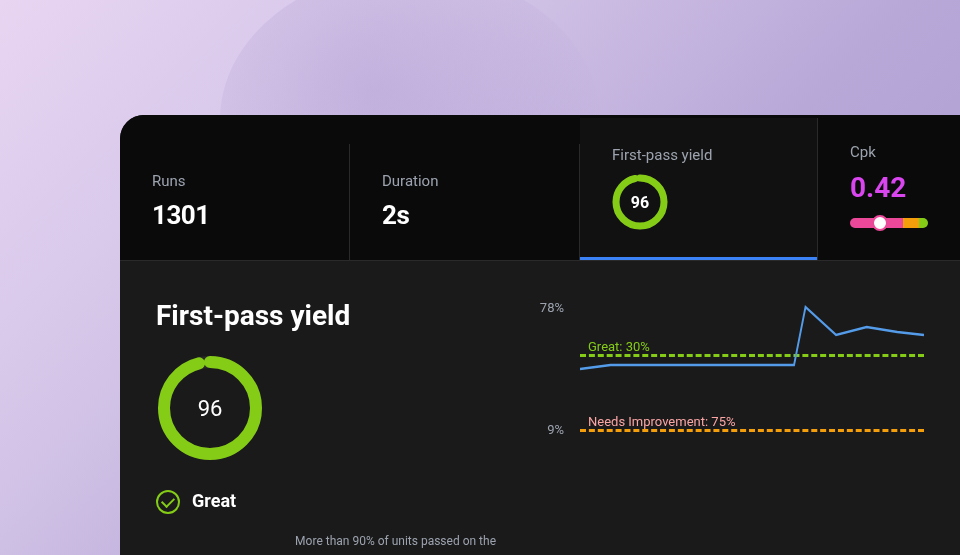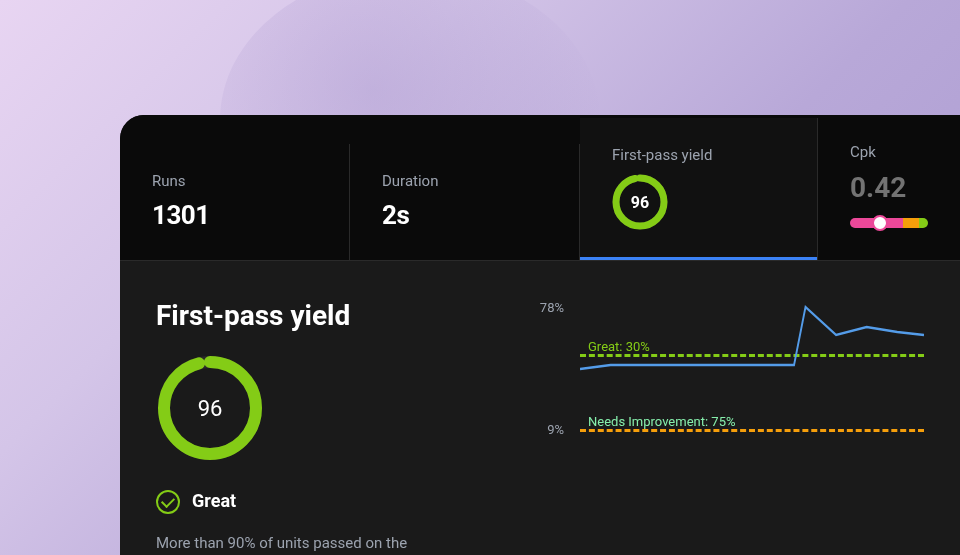--- a/index.html
+++ b/index.html
@@ -60,21 +60,21 @@
       font-size: 15px;
       margin-bottom: 10px;
     }
     .metric-value {
       color: #ffffff;
       font-size: 26px;
       font-weight: 700;
       letter-spacing: -0.5px;
     }
     .metric-value-pink {
-      color: #737373;
+      color: #d946ef;
       font-size: 28px;
       font-weight: 700;
     }
     .mini-gauge {
       position: relative;
       width: 56px;
       height: 56px;
       margin-top: 4px;
     }
     .mini-gauge svg {
@@ -165,22 +165,23 @@
       transform: rotate(45deg);
       margin-top: -2px;
     }
     .status-text {
       color: #ffffff;
       font-size: 18px;
       font-weight: 700;
     }
     .description {
       color: #9ca3af;
-      font-size: 15px;
+      font-size: 12px;
       line-height: 1.5;
+      text-align: right;
     }
     .chart-area {
       flex: 1;
       position: relative;
       height: 180px;
     }
     .y-axis {
       position: absolute;
       left: 0;
       top: 0;
@@ -207,21 +208,21 @@
       right: 0;
       height: 0;
     }
     .threshold-label {
       position: absolute;
       left: 8px;
       top: -18px;
       font-size: 13px;
     }
     .threshold-green { color: #84cc16; }
-    .threshold-orange { color: #86efac; }
+    .threshold-orange { color: #fca5a5; }
     .dashed-green {
       border-top: 3px dashed #84cc16;
     }
     .dashed-orange {
       border-top: 3px dashed #f59e0b;
     }
     .line-chart {
       position: absolute;
       top: 0;
       left: 0;

